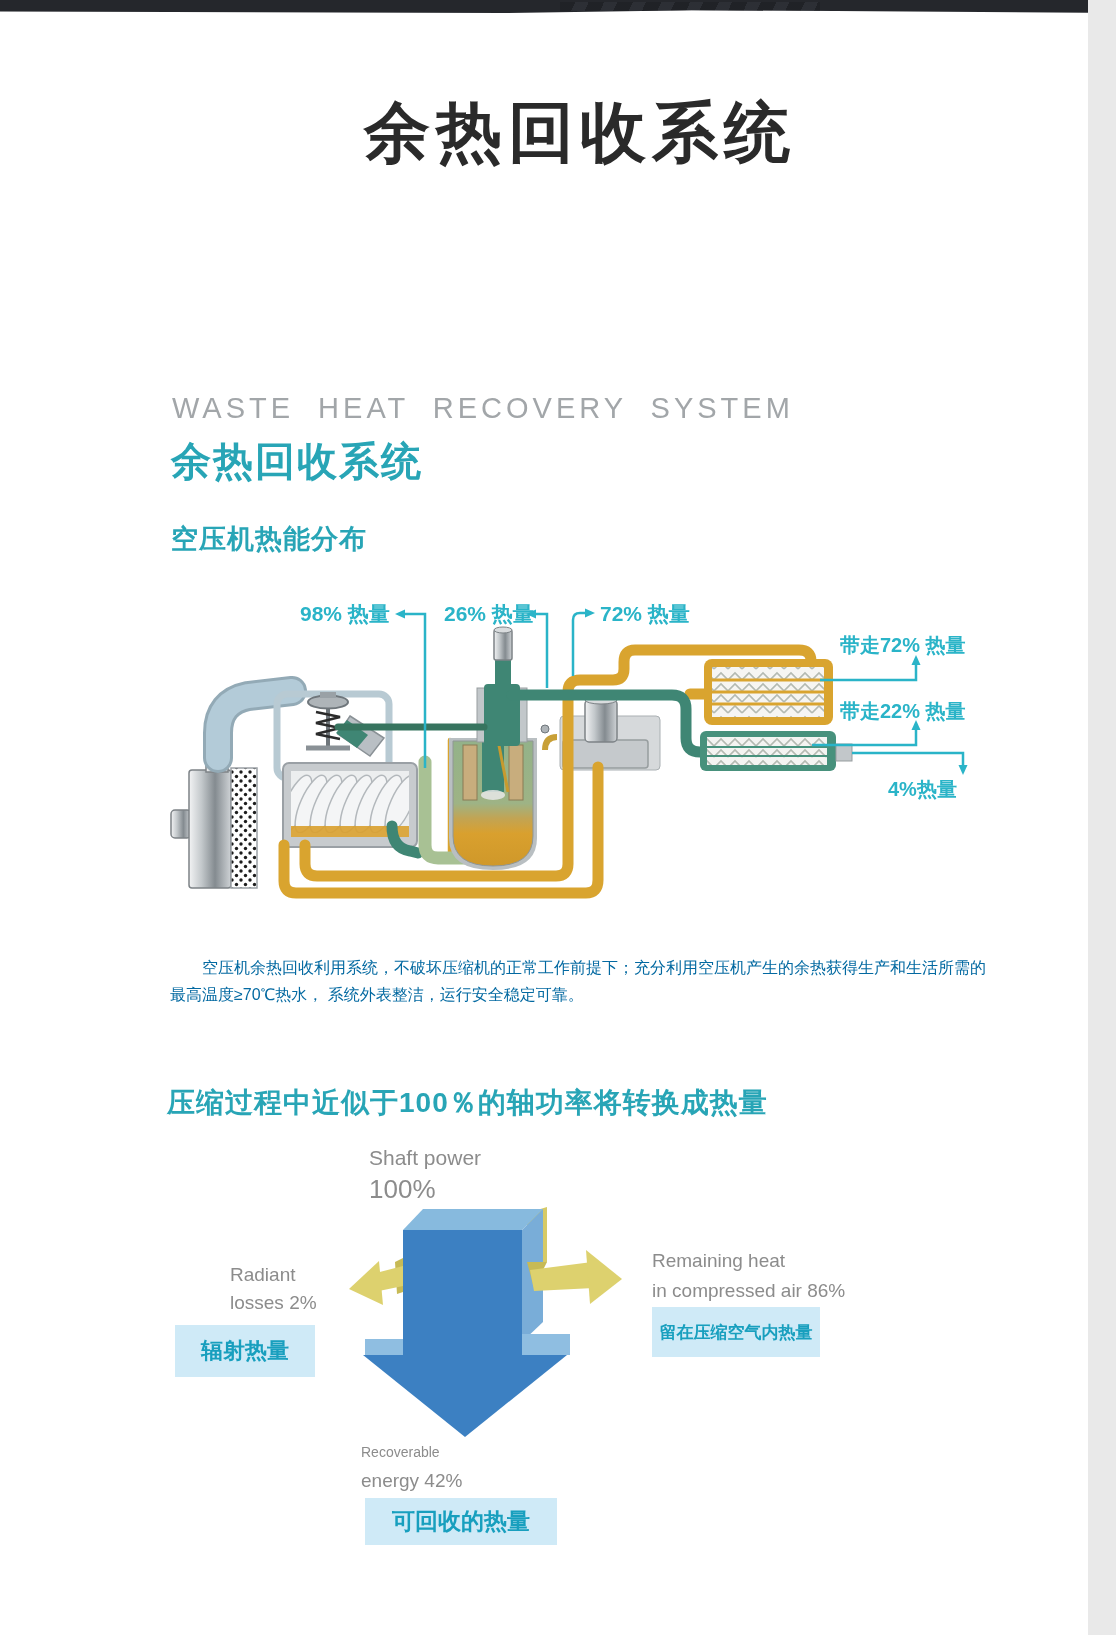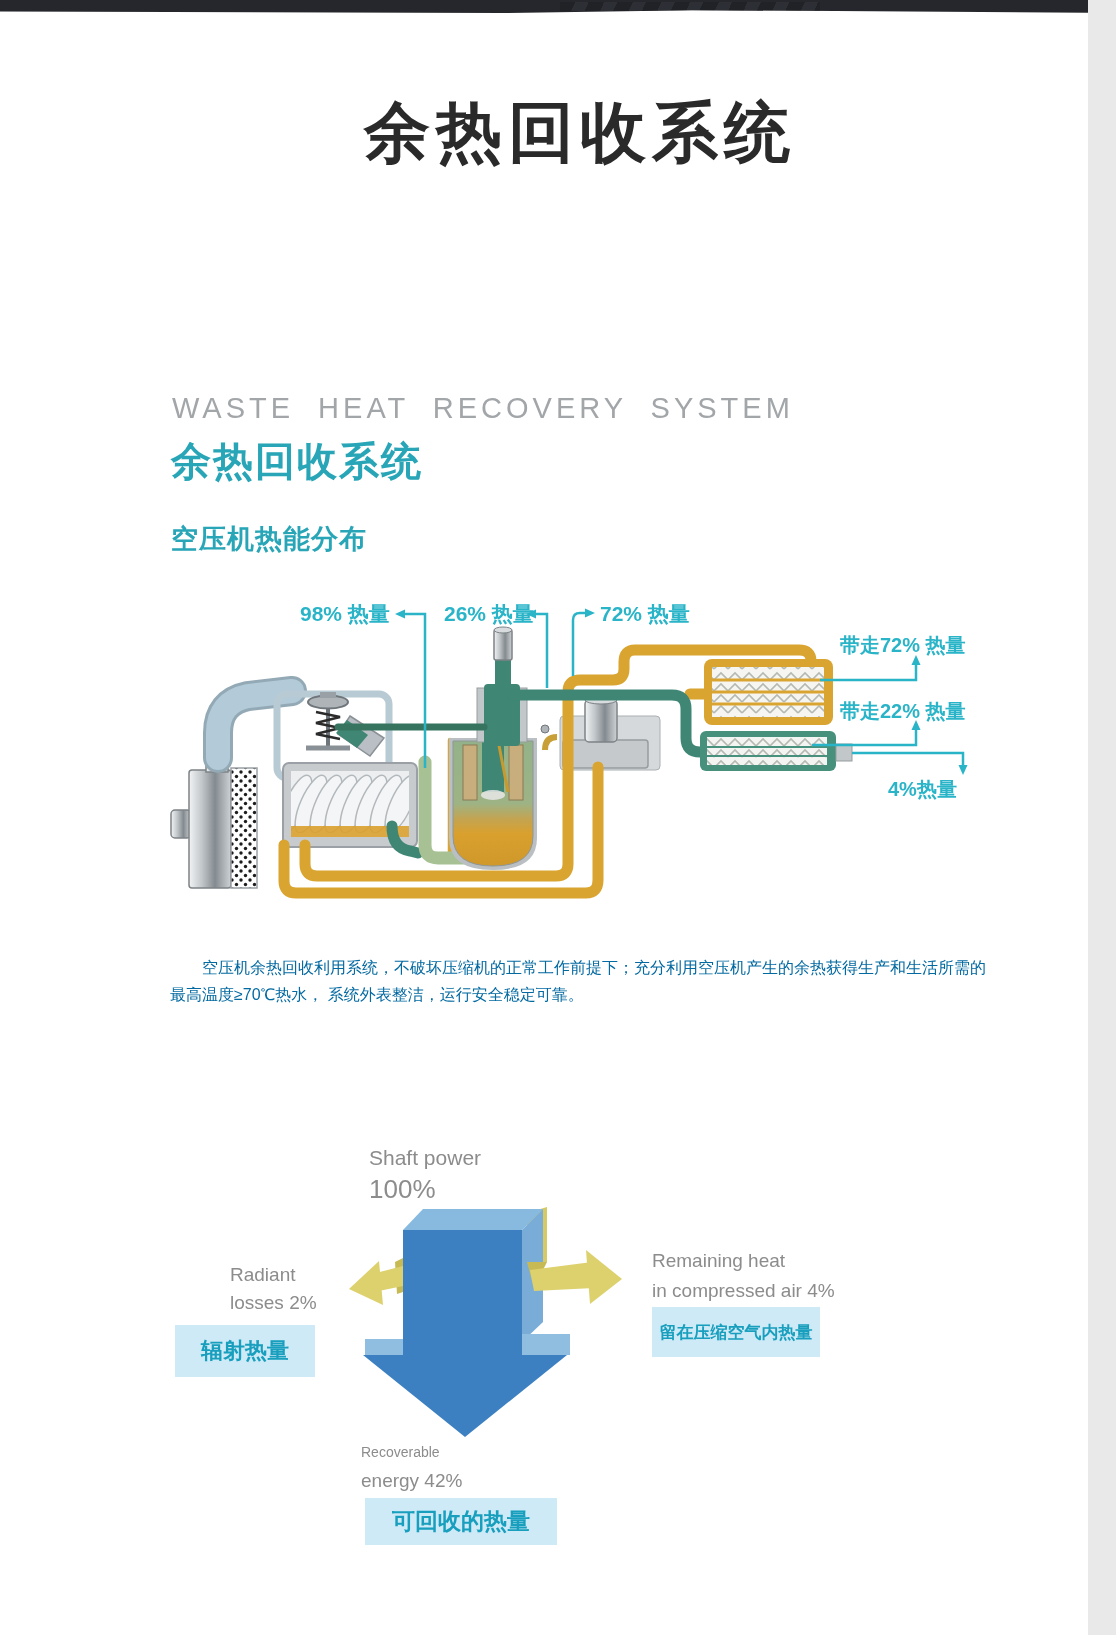--- a/index.html
+++ b/index.html
@@ -193,20 +193,21 @@
 
   <div class="cy" style="left:300px;top:600px">98% 热量</div>
   <div class="cy" style="left:444px;top:600px">26% 热量</div>
   <div class="cy" style="left:600px;top:600px">72% 热量</div>
   <div class="cy2" style="left:840px;top:632px">带走72% 热量</div>
   <div class="cy2" style="left:840px;top:698px">带走22% 热量</div>
   <div class="cy2" style="left:888px;top:776px">4%热量</div>
 
   <p class="para">空压机余热回收利用系统，不破坏压缩机的正常工作前提下；充分利用空压机产生的余热获得生产和生活所需的最高温度≥70℃热水， 系统外表整洁，运行安全稳定可靠。</p>
 
+  <div class="sec2-title">压缩过程中近似于100％的轴功率将转换成热量</div>
 
   <svg style="top:1130px" width="1116" height="330" viewBox="0 1130 1116 330">
 
     <polygon points="527,1213 547,1207 547,1262 527,1270" fill="#d6ca67"></polygon>
 
     <g>
       <polygon points="403,1230 423,1209 543,1209 522,1230" fill="#87bade"></polygon>
       <polygon points="522,1230 543,1209 543,1322 522,1342" fill="#79add8"></polygon>
       <rect x="403" y="1230" width="119" height="126" fill="#3c80c2"></rect>
       <rect x="365" y="1339" width="38" height="16" fill="#8fbee1"></rect>
@@ -228,20 +229,20 @@
   </svg>
 
   <div class="gray center" style="left:369px;top:1146px;width:200px;font-size:21px">Shaft power</div>
   <div class="gray center" style="left:369px;top:1174px;width:200px;font-size:26px">100%</div>
 
   <div class="gray center" style="left:230px;top:1264px;width:120px;font-size:19px">Radiant</div>
   <div class="gray center" style="left:230px;top:1292px;width:140px;font-size:19px">losses 2%</div>
   <div class="bluebox" style="left:175px;top:1325px;width:140px;height:52px;font-size:22px">辐射热量</div>
 
   <div class="gray" style="left:652px;top:1250px;font-size:19px">Remaining heat</div>
-  <div class="gray" style="left:652px;top:1280px;font-size:19px">in compressed air 4%</div>
+  <div class="gray" style="left:652px;top:1280px;font-size:19px">in compressed air 86%</div>
   <div class="bluebox" style="left:652px;top:1307px;width:168px;height:50px;font-size:17px">留在压缩空气内热量</div>
 
   <div class="gray center" style="left:361px;top:1444px;width:200px;font-size:14px">Recoverable</div>
   <div class="gray center" style="left:361px;top:1470px;width:200px;font-size:19px">energy 42%</div>
   <div class="bluebox" style="left:365px;top:1498px;width:192px;height:47px;font-size:23px">可回收的热量</div>
 
 </div>
 
 </body></html>

